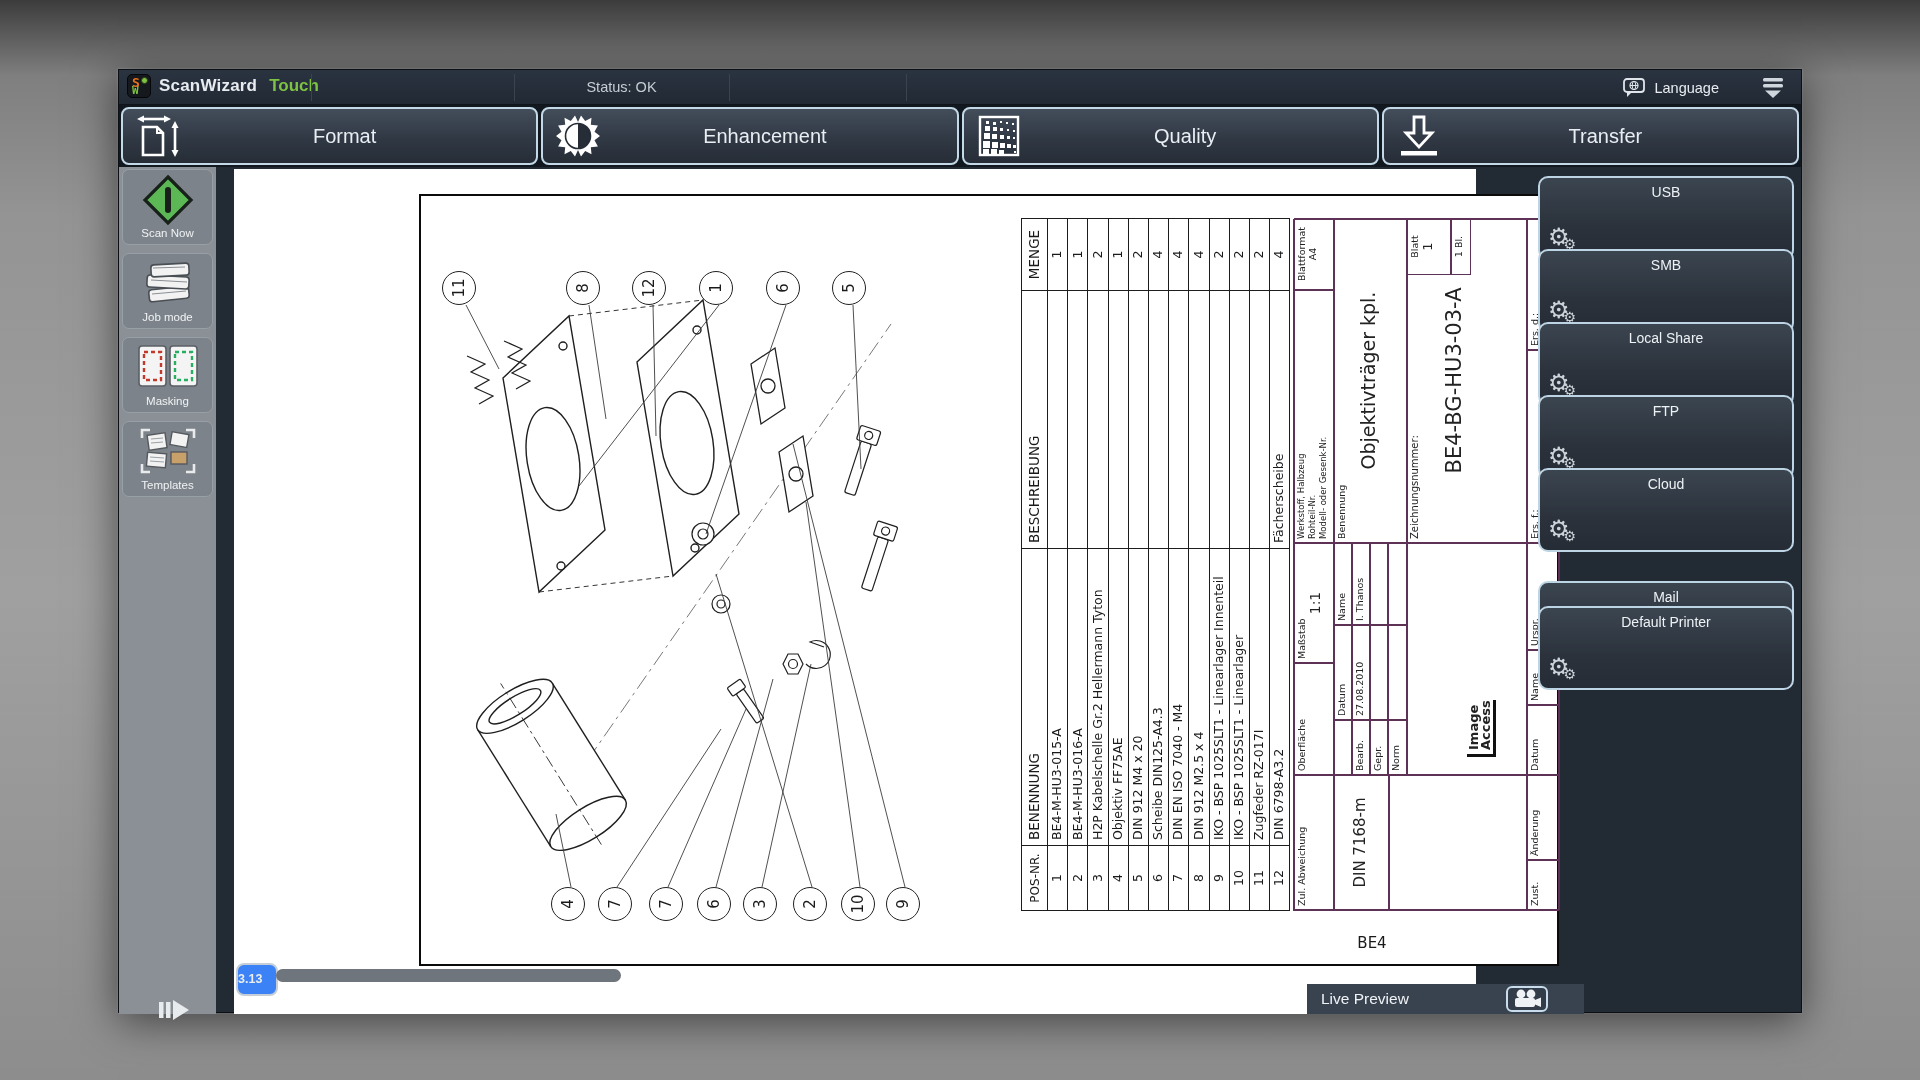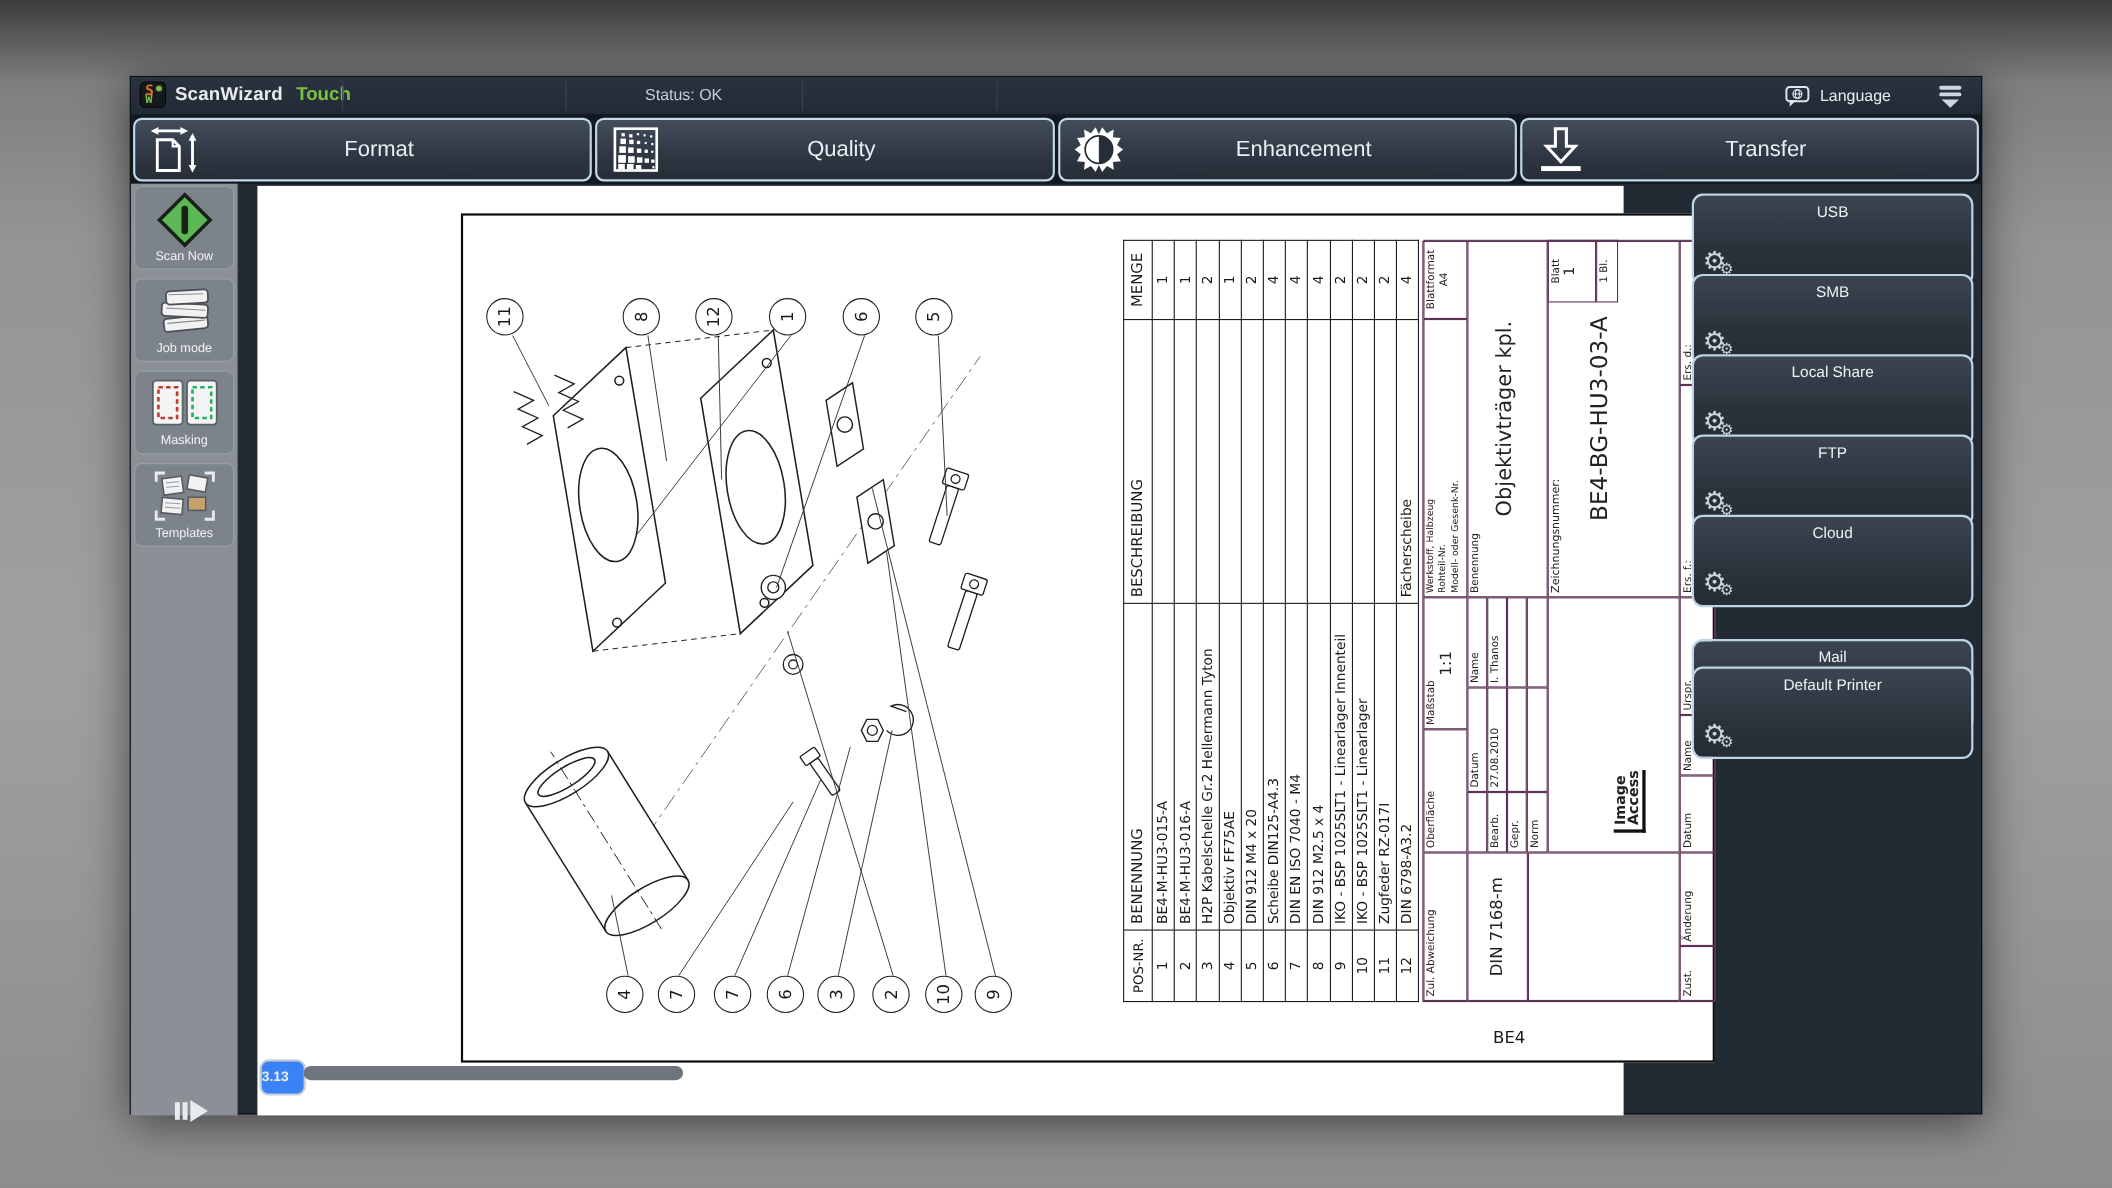--- a/index.html
+++ b/index.html
@@ -135,20 +135,29 @@
           <line x1="40" y1="12" x2="40" y2="40"></line>
         </g>
         <g fill="#fff">
           <polygon points="2,6 9,2.5 9,9.5"></polygon>
             <polygon points="36,6 29,2.5 29,9.5"></polygon>
           <polygon points="40,8 36.5,15 43.5,15"></polygon>
             <polygon points="40,44 36.5,37 43.5,37"></polygon>
         </g>
       </svg>
       <span class="tab-label">Format</span>
+    </div>
+    <div class="tab">
+      <svg class="tab-icon" viewBox="0 0 46 46">
+        <polygon fill="#fff" points="45,23 39.5,27.2 42.9,33.5 35.8,34.2 36.5,41.3 30.2,37.9 26,43.4 23,36.9 20,43.4 15.8,37.9 9.5,41.3 10.2,34.2 3.1,33.5 6.5,27.2 1,23 6.5,18.8 3.1,12.5 10.2,11.8 9.5,4.7 15.8,8.1 20,2.6 23,9.1 26,2.6 30.2,8.1 36.5,4.7 35.8,11.8 42.9,12.5 39.5,18.8"></polygon>
+        <circle cx="23" cy="23" r="12.5" fill="#fff"></circle>
+        <path d="M23,10.5 A12.5,12.5 0 0 1 23,35.5 Z" fill="#262d37"></path>
+        <circle cx="23" cy="23" r="12.5" fill="none" stroke="#262d37" stroke-width="1.6"></circle>
+      </svg>
+      <span class="tab-label">Enhancement</span>
     </div>
     <div class="tab">
       <svg class="tab-icon" viewBox="0 0 46 46">
         <rect x="4" y="4" width="38" height="38" fill="none" stroke="#fff" stroke-width="2.4"></rect>
         <g fill="#fff">
           <rect x="7" y="28" width="7" height="7"></rect>
             <rect x="7" y="36" width="6" height="5"></rect>
           <rect x="16" y="29" width="6" height="6"></rect>
             <rect x="15" y="36" width="6" height="5"></rect>
           <rect x="8" y="20" width="6" height="6"></rect>
@@ -170,29 +179,20 @@
           <rect x="31" y="16" width="2" height="2"></rect>
             <rect x="37" y="17" width="2" height="2"></rect>
           <rect x="37" y="24" width="2" height="2"></rect>
             <rect x="38" y="38" width="2" height="2"></rect>
         </g>
       </svg>
       <span class="tab-label">Quality</span>
     </div>
     <div class="tab">
       <svg class="tab-icon" viewBox="0 0 46 46">
-        <polygon fill="#fff" points="45,23 39.5,27.2 42.9,33.5 35.8,34.2 36.5,41.3 30.2,37.9 26,43.4 23,36.9 20,43.4 15.8,37.9 9.5,41.3 10.2,34.2 3.1,33.5 6.5,27.2 1,23 6.5,18.8 3.1,12.5 10.2,11.8 9.5,4.7 15.8,8.1 20,2.6 23,9.1 26,2.6 30.2,8.1 36.5,4.7 35.8,11.8 42.9,12.5 39.5,18.8"></polygon>
-        <circle cx="23" cy="23" r="12.5" fill="#fff"></circle>
-        <path d="M23,10.5 A12.5,12.5 0 0 1 23,35.5 Z" fill="#262d37"></path>
-        <circle cx="23" cy="23" r="12.5" fill="none" stroke="#262d37" stroke-width="1.6"></circle>
-      </svg>
-      <span class="tab-label">Enhancement</span>
-    </div>
-    <div class="tab">
-      <svg class="tab-icon" viewBox="0 0 46 46">
         <path d="M18,4 h10 v16 h8 L23,34 10,20 h8 z" fill="none" stroke="#fff" stroke-width="2.8"></path>
         <rect x="5" y="38" width="36" height="4.5" fill="#fff"></rect>
       </svg>
       <span class="tab-label">Transfer</span>
     </div>
   </div>
 
   <div class="sidebar">
     <div class="side-btn" style="top:2px">
       <svg class="ic" width="52" height="52" viewBox="0 0 52 52">
@@ -507,20 +507,31 @@
           <div class="tb" style="left:260px;top:233px;width:107px;height:33px">Urspr.</div>
           <div class="tb" style="left:367px;top:233px;width:193px;height:33px">Ers. f.:</div>
           <div class="tb" style="left:560px;top:233px;width:132px;height:33px">Ers. d.:</div>
         </div>
       </div>
     </div>
   </div>
 
   <div class="zoom-badge">3.13</div>
   <div class="hscroll"></div>
+  <div class="livebar">
+    <span class="live-label">Live Preview</span>
+    <div class="cam-btn">
+      <svg width="30" height="20" viewBox="0 0 30 20">
+        <circle cx="9" cy="5" r="4.4" fill="#eef2f5"></circle>
+        <circle cx="19" cy="5" r="4.4" fill="#eef2f5"></circle>
+        <rect x="3" y="9" width="20" height="9" rx="2" fill="#eef2f5"></rect>
+        <polygon points="23,11 29,8.5 29,18 23,15.5" fill="#eef2f5"></polygon>
+      </svg>
+    </div>
+  </div>
 
   <div id="right-panel">
       <div class="rp-btn" style="top: 106px;">
         <span class="rp-label">USB</span>
         <span class="gears">⚙<span class="g2">⚙</span></span>
       </div>
       <div class="rp-btn" style="top: 179px;">
         <span class="rp-label">SMB</span>
         <span class="gears">⚙<span class="g2">⚙</span></span>
       </div>

